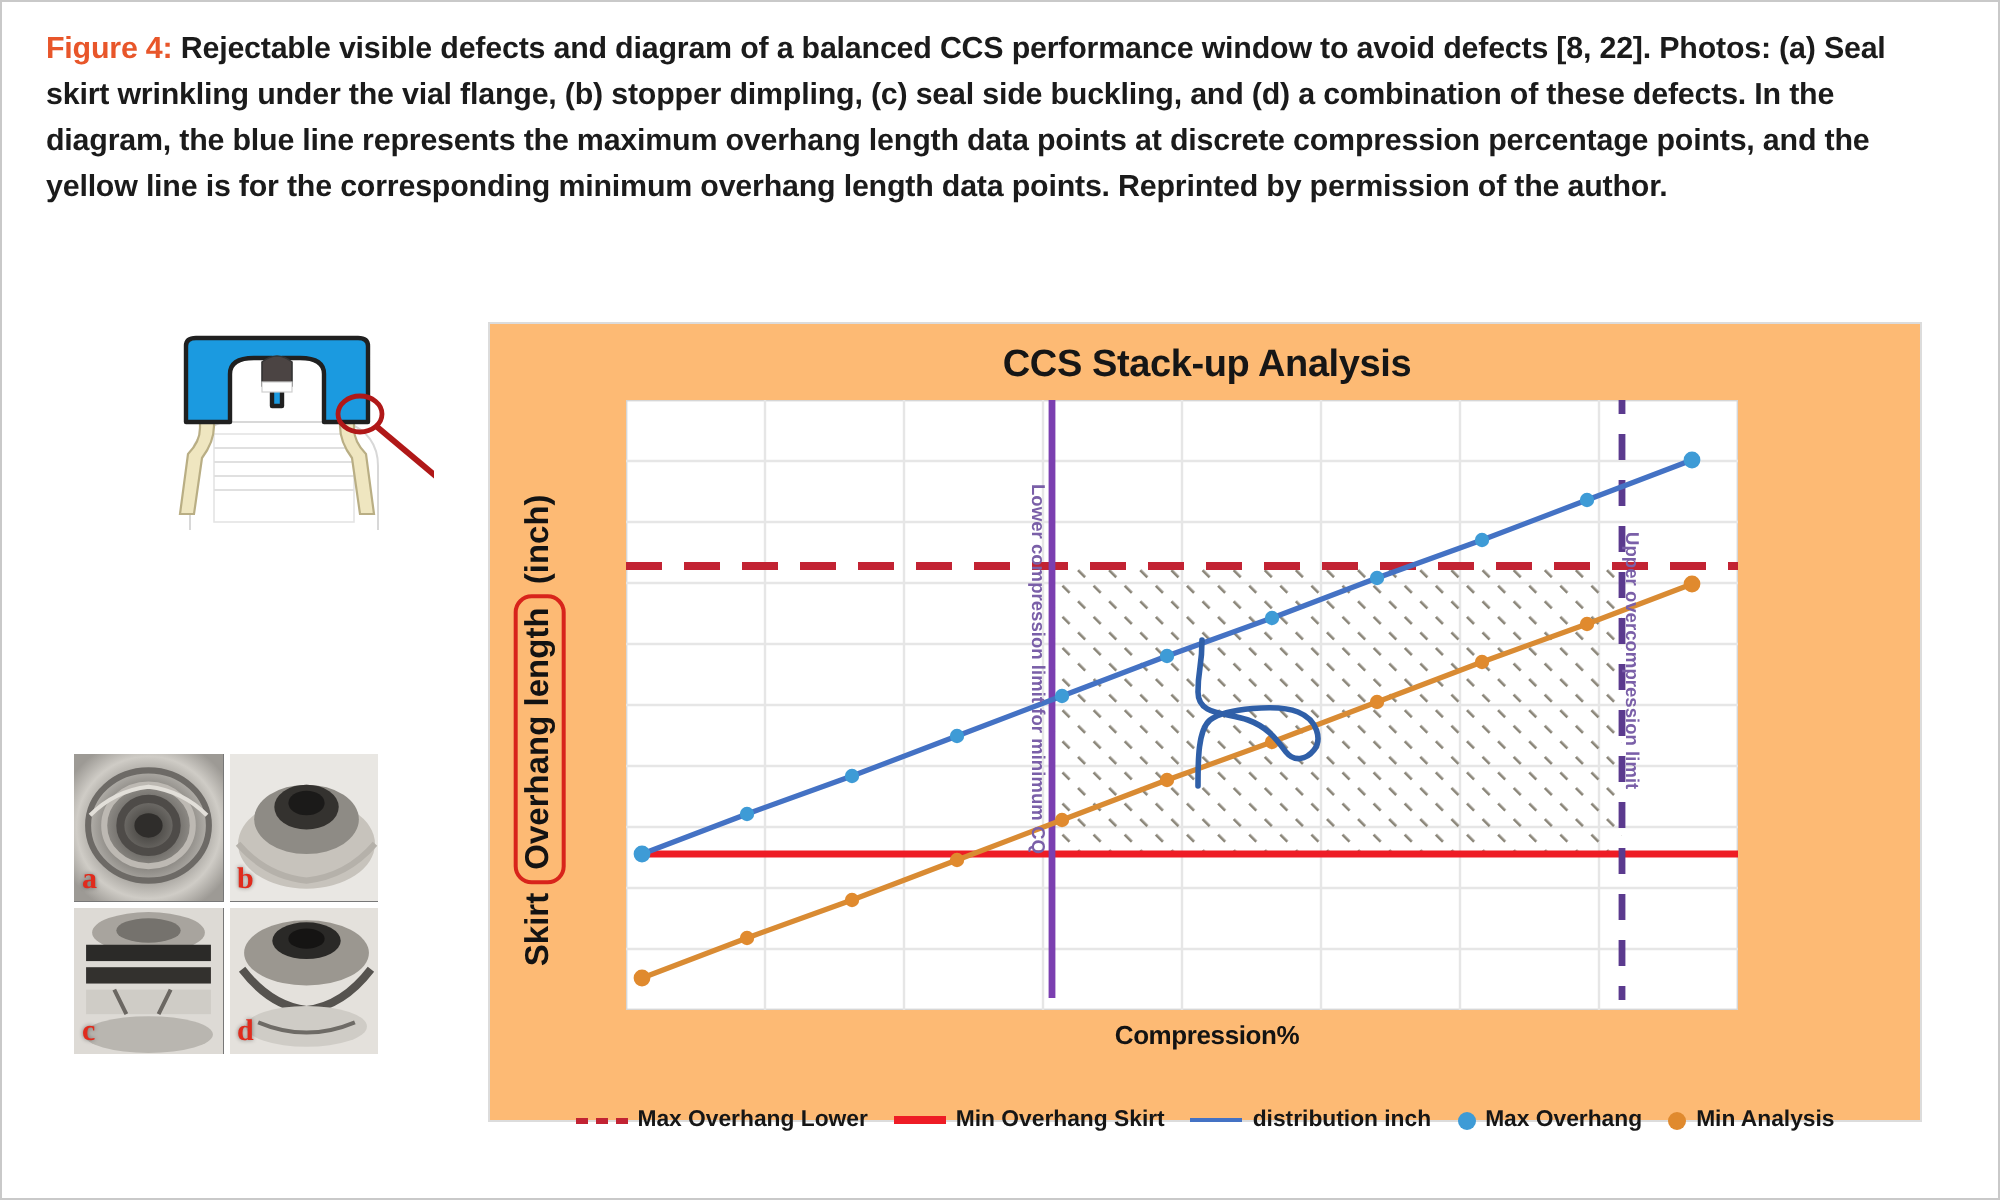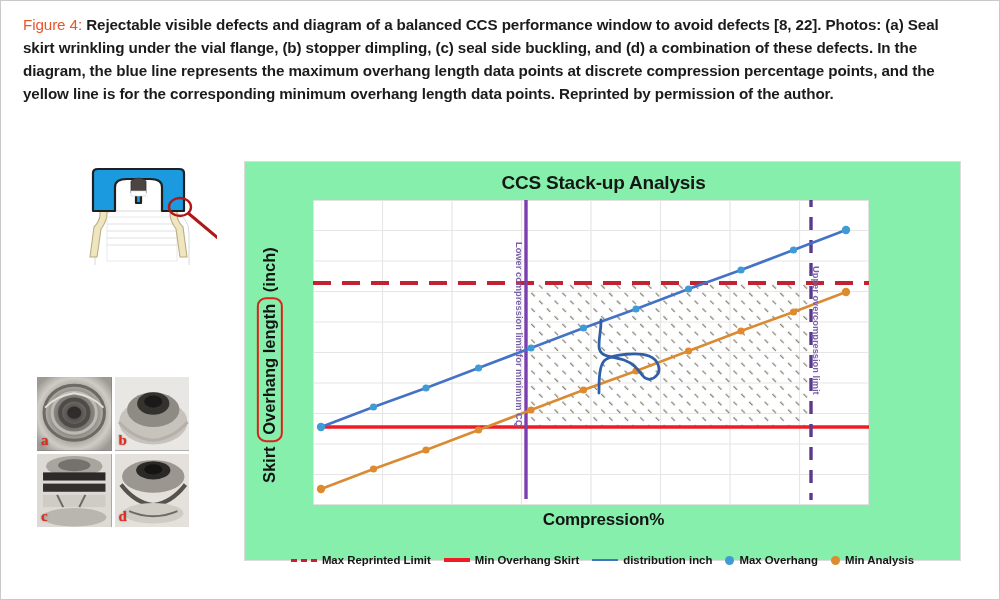--- a/index.html
+++ b/index.html
@@ -12,58 +12,58 @@
   }
   #figure-root{position:absolute;left:0;top:0;width:1000px;height:600px;
     border:1px solid #c9c9c9;box-sizing:border-box;background:#fff;}
 
   
   #caption{
     position:absolute;left:22px;top:12px;width:950px;
     font-size:15.2px;line-height:1.52;color:#1b1b1b;font-weight:600;
     letter-spacing:-0.1px;
   }
-  #caption .fig-label{color:#e8562a;font-weight:400;}
+  #caption .fig-label{color:#e8562a;font-weight:700;}
 
   
   #left-col{position:absolute;left:28px;top:160px;width:200px;height:400px;}
 
   #seal-diagram{position:absolute;left:38px;top:0px;width:150px;height:120px;}
 
   #photo-grid{position:absolute;left:8px;top:216px;width:152px;height:150px;
     display:grid;grid-template-columns:1fr 1fr;grid-template-rows:1fr 1fr;gap:3px;}
   .photo{position:relative;overflow:hidden;background:#777;}
   .photo .plabel{position:absolute;left:4px;bottom:2px;color:#e02b1d;
     font-weight:700;font-size:15px;font-family:"Liberation Serif",serif;
     text-shadow:0 0 2px rgba(0,0,0,.45);}
 
   
   #chart-panel{
     position:absolute;left:243px;top:160px;width:717px;height:400px;
-    border:1px solid #dcdcdc;background:#86efac;box-sizing:border-box;
+    border:1px solid #dcdcdc;background:#fdba74;box-sizing:border-box;
   }
   #chart-title{
     position:absolute;left:0;top:10px;width:717px;text-align:center;
     font-size:19px;font-weight:700;color:#161616;letter-spacing:-0.2px;
   }
   #ylabel-wrap{
     position:absolute;left:-2px;top:60px;width:40px;height:290px;
   }
   #ylabel{
     position:absolute;left:-108px;top:130px;width:270px;text-align:center;
     transform:rotate(-90deg);transform-origin:center center;
     font-size:16.5px;font-weight:700;color:#131313;white-space:nowrap;
   }
   #ylabel .boxed{
     border:2.5px solid #d8241b;border-radius:9px;padding:2px 5px 3px 5px;
     display:inline-block;line-height:1.05;
   }
   #xlabel{
     position:absolute;left:0;top:348px;width:717px;text-align:center;
-    font-size:17px;font-weight:700;color:#131313;letter-spacing:-0.2px;
+    font-size:13px;font-weight:700;color:#131313;letter-spacing:-0.2px;
   }
   #plot{position:absolute;left:68px;top:38px;width:556px;height:305px;}
   #plot svg{display:block;}
 
   .vline-label{
     position:absolute;font-size:9.3px;font-weight:700;color:#7a5fa8;
     white-space:nowrap;transform-origin:left top;
   }
 
   
@@ -274,21 +274,21 @@
       <div class="vline-label" style="left:211px; top:42px; transform:rotate(90deg);">Lower compression limit for minimum CQ</div>
       <div class="vline-label" style="left:508px; top:66px; transform:rotate(90deg);">Upper overcompression limit</div>
     </div>
 
     <div id="xlabel">Compression%</div>
   </div>
 
   <div id="legend">
     <div class="leg-item">
       <span class="sw sw-dash"></span>
-      <span>Max Reprinted Limit</span>
+      <span>Max Overhang Lower</span>
     </div>
     <div class="leg-item">
       <span class="sw sw-solid"></span>
       <span>Min Overhang Skirt</span>
     </div>
     <div class="leg-item">
       <span class="sw sw-line"></span>
       <span>distribution inch</span>
     </div>
     <div class="leg-item">

